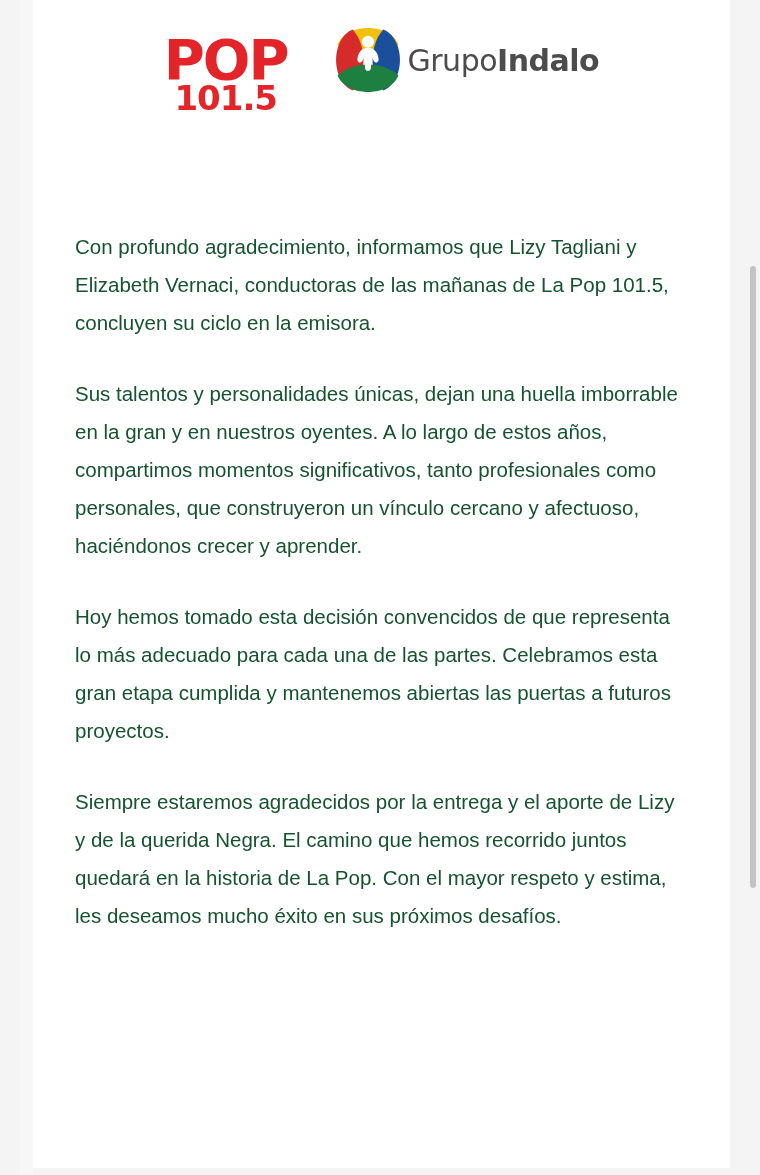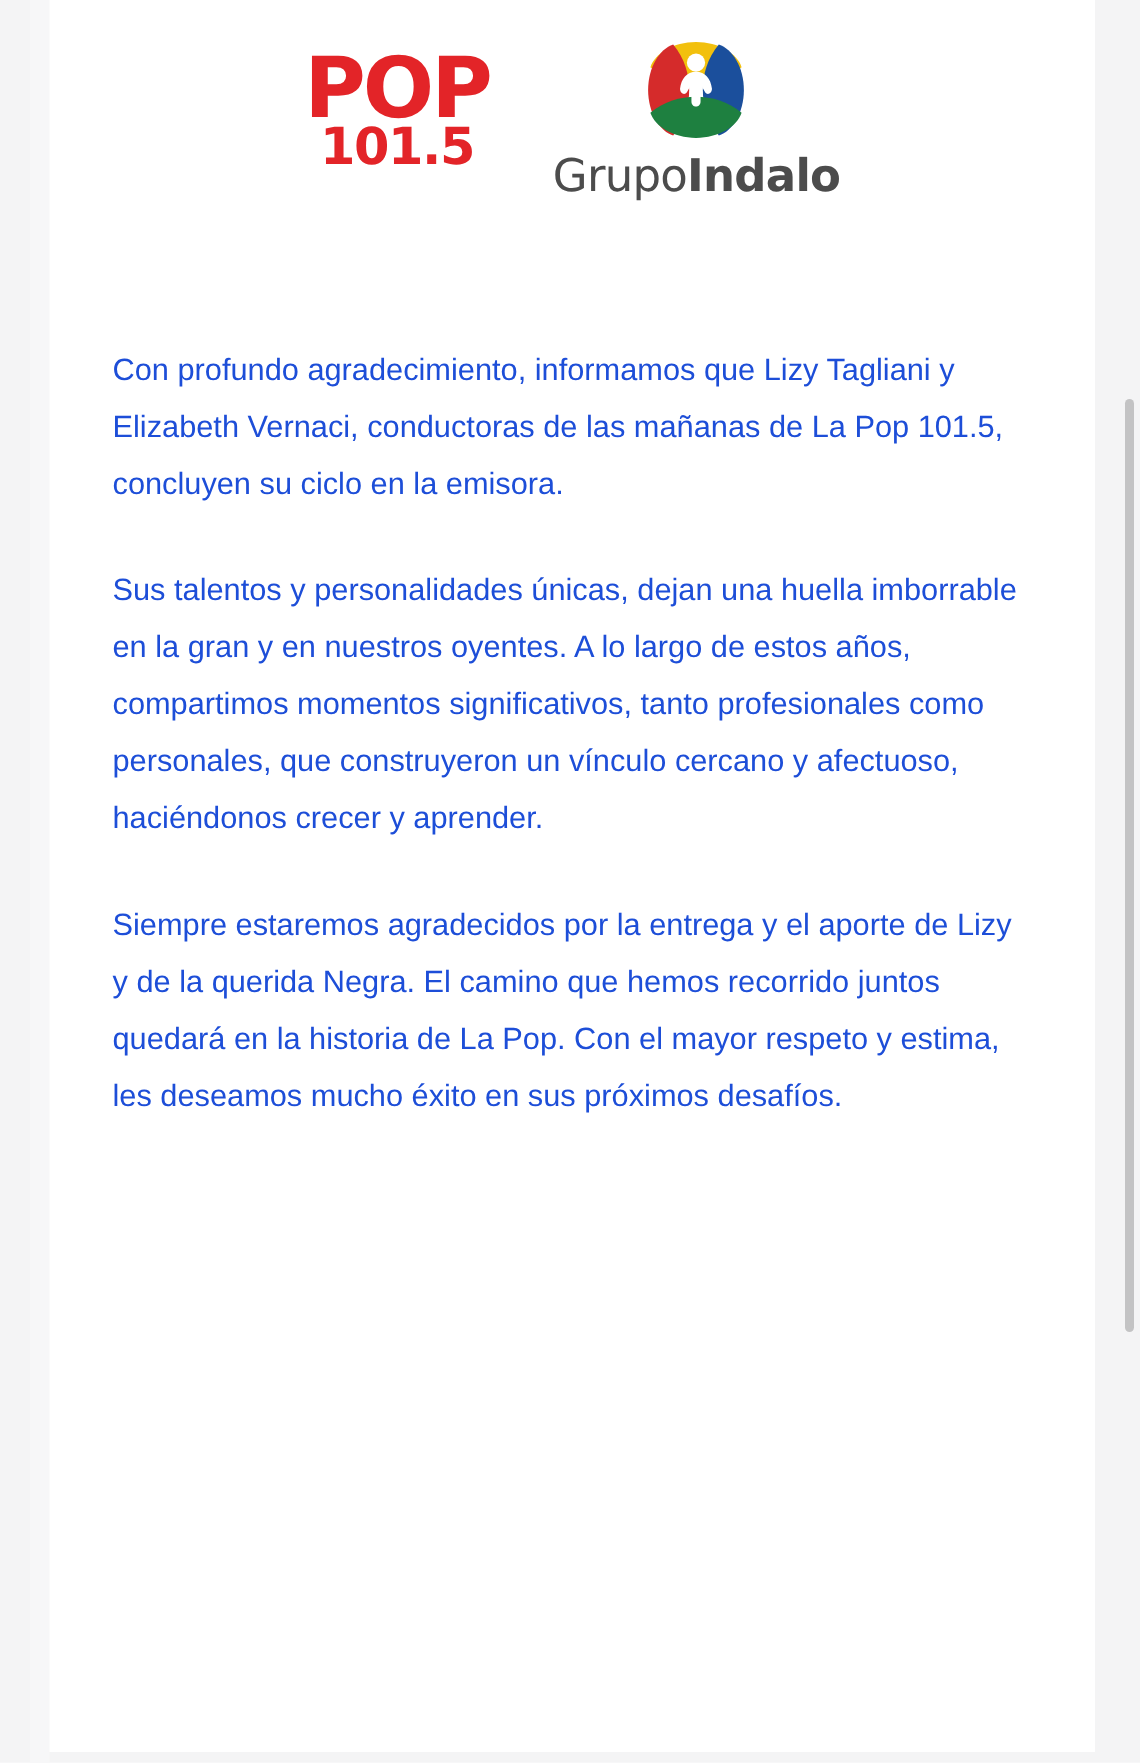--- a/index.html
+++ b/index.html
@@ -66,21 +66,21 @@
   .pop-logo .pop-freq {
     font-size: 34px;
     font-weight: bold;
     letter-spacing: -1px;
     font-family: "DejaVu Sans", sans-serif;
   }
 
   
   .indalo-logo {
     display: flex;
-    flex-direction: column;
+    flex-direction: row;
     align-items: center;
     gap: 2px;
   }
   .indalo-mark {
     width: 76px;
     height: 76px;
     display: block;
   }
   .indalo-word {
     font-size: 30px;
@@ -96,21 +96,21 @@
   .article {
     position: absolute;
     top: 228px;
     left: 42px;
     width: 615px;
   }
 
   .article p {
     font-size: 20.5px;
     line-height: 38px;
-    color: #1d4ed8;
+    color: #14532d;
     margin-bottom: 33px;
     text-align: left;
     font-family: "Liberation Sans", sans-serif;
   }
   .article p:last-child { margin-bottom: 0; }
 
   
   .scrollbar-track {
     position: absolute;
     top: 0;
@@ -174,20 +174,21 @@
         <span class="indalo-word">
           <span class="w-light">Grupo</span><span class="w-bold">Indalo</span>
         </span>
       </div>
 
     </div>
 
     <div class="article">
       <p>Con profundo agradecimiento, informamos que Lizy Tagliani y Elizabeth Vernaci, conductoras de las mañanas de La Pop 101.5, concluyen su ciclo en la emisora.</p>
       <p>Sus talentos y personalidades únicas, dejan una huella imborrable en la gran y en nuestros oyentes. A lo largo de estos años, compartimos momentos significativos, tanto profesionales como personales, que construyeron un vínculo cercano y afectuoso, haciéndonos crecer y aprender.</p>
+      <p>Hoy hemos tomado esta decisión convencidos de que representa lo más adecuado para cada una de las partes. Celebramos esta gran etapa cumplida y mantenemos abiertas las puertas a futuros proyectos.</p>
       <p>Siempre estaremos agradecidos por la entrega y el aporte de Lizy y de la querida Negra. El camino que hemos recorrido juntos quedará en la historia de La Pop. Con el mayor respeto y estima, les deseamos mucho éxito en sus próximos desafíos.</p>
     </div>
 
   </div>
 
   <div class="scrollbar-track">
     <div class="scrollbar-thumb"></div>
   </div>
 
 </div>

